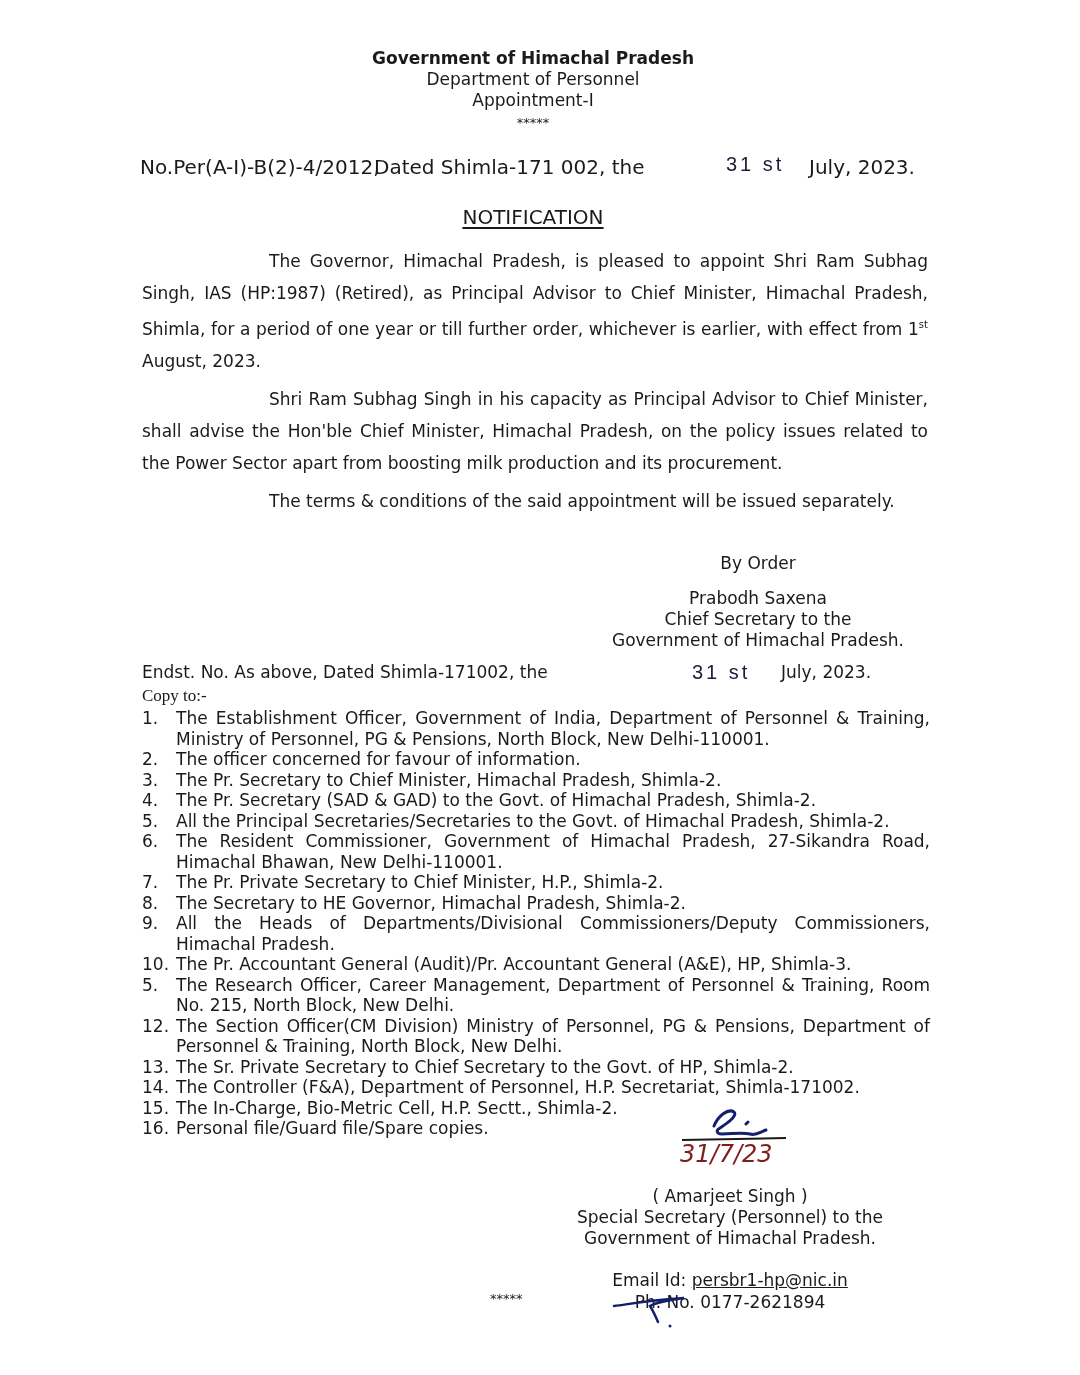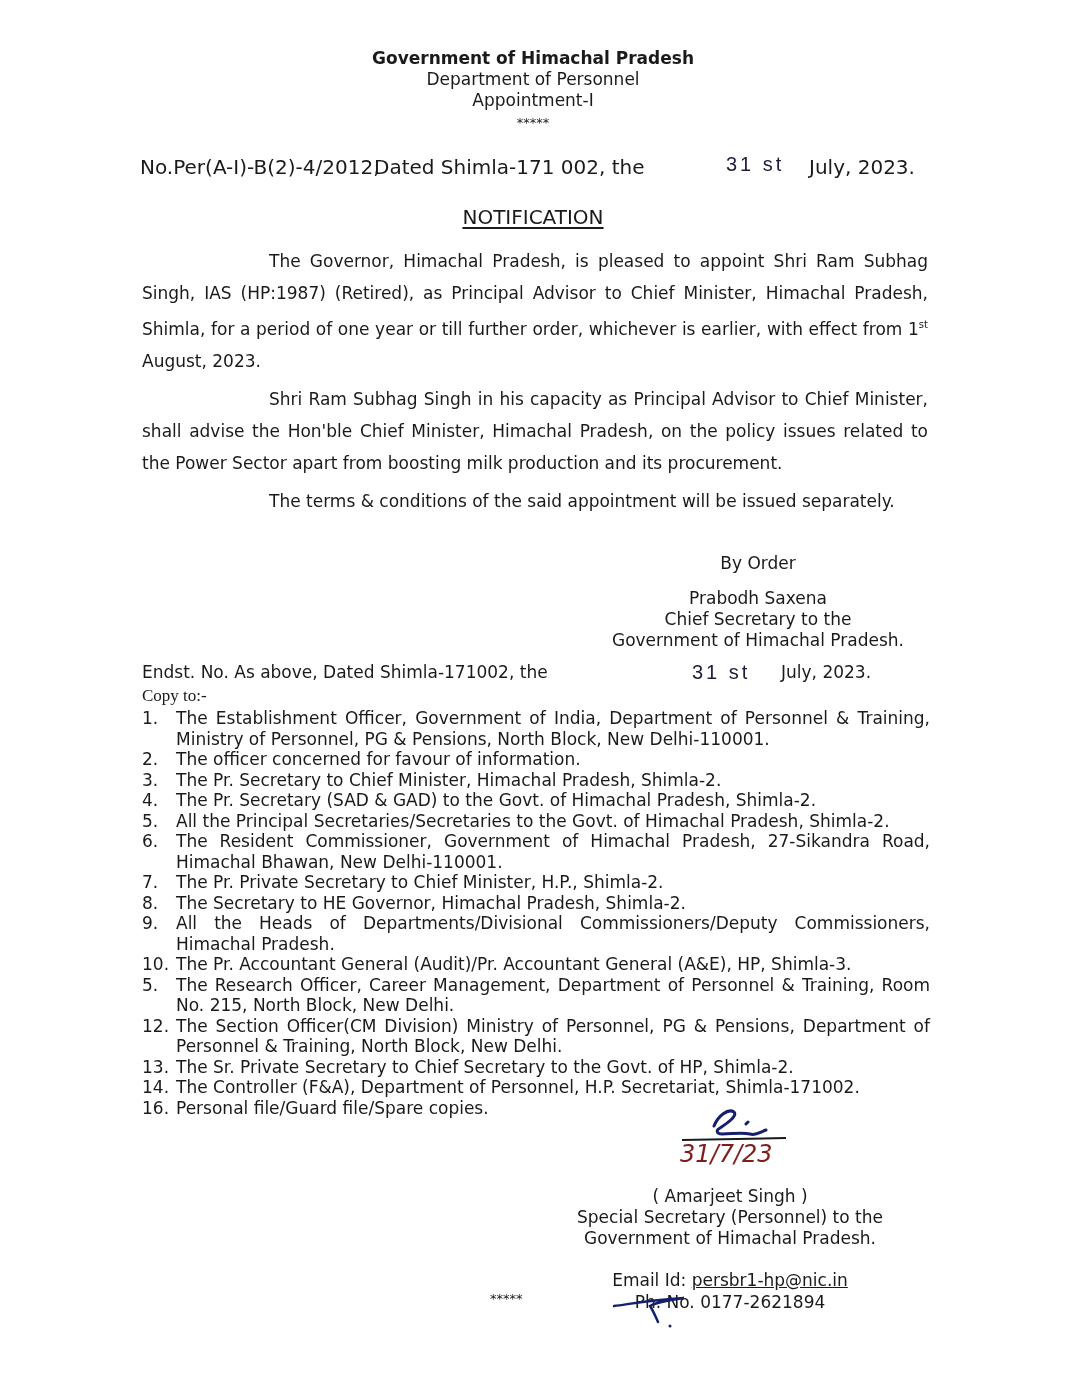--- a/index.html
+++ b/index.html
@@ -107,20 +107,24 @@
     </li>
   <li>
       <span class="num">13.</span>
       <span class="txt">The Sr. Private Secretary to Chief Secretary to the Govt. of HP, Shimla-2.</span>
     </li>
   <li>
       <span class="num">14.</span>
       <span class="txt">The Controller (F&amp;A), Department of Personnel, H.P. Secretariat, Shimla-171002.</span>
     </li>
   <li>
+      <span class="num">15.</span>
+      <span class="txt">The In-Charge, Bio-Metric Cell, H.P. Sectt., Shimla-2.</span>
+    </li>
+  <li>
       <span class="num">16.</span>
       <span class="txt">Personal file/Guard file/Spare copies.</span>
     </li>
 </ol>
 
 <svg class="abs" style="left:676px; top:1098px;" width="120" height="78">
   <path d="M38 28 C 42 18, 52 10, 58 14 C 62 18, 50 26, 44 30 C 40 32, 40 36, 46 36 C 56 36, 66 34, 74 36 C 80 38, 84 34, 90 32 M 70 26 L 72 24" stroke="#14206b" stroke-width="3" fill="none" stroke-linecap="round"></path>
   <line x1="6" y1="42" x2="110" y2="40" stroke="#1a1a1a" stroke-width="2"></line>
 </svg>
 <div class="abs blue-ink" style="top:1140px; left:680px; font-size:24px; font-family:'DejaVu Sans', sans-serif; font-style:italic;">31/7/23</div>

